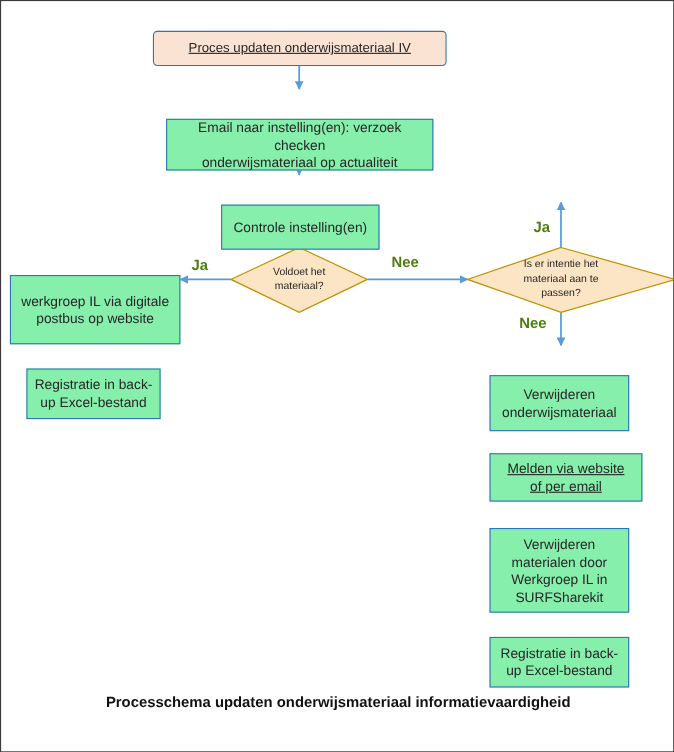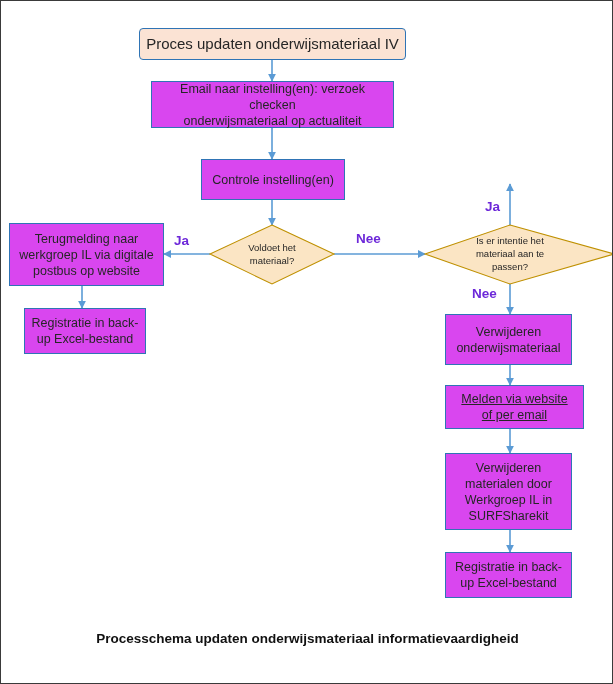--- a/index.html
+++ b/index.html
@@ -31,29 +31,31 @@
     position: absolute;
     display: flex;
     align-items: center;
     justify-content: center;
     text-align: center;
     color: #262626;
     line-height: 1.28;
     padding: 2px 6px;
   }
   .proc {
-    background: #d946ef;
+    background: #86efac;
     border: 1.3px solid #2f74b5;
     font-size: 12.5px;
+    margin-top: 27px;
   }
   .terminator-start {
     background: #fbe3d4;
     border: 1.3px solid #2f74b5;
     border-radius: 4px;
-    font-size: 15px;
+    font-size: 12px;
+    text-decoration: underline;
   }
   .terminator-alt {
     background: #d5e3f0;
     border: 1.3px solid #2f74b5;
     border-radius: 11px;
     font-size: 12.5px;
   }
   .decision {
     font-size: 9.5px;
     color: #262626;
@@ -64,21 +66,21 @@
   }
   .decision .dtext {
     position: relative;
     z-index: 4;
     padding: 0 4px;
   }
   .edge-label {
     position: absolute;
     font-size: 13.5px;
     font-weight: bold;
-    color: #6d28d9;
+    color: #4d7c0f;
     white-space: nowrap;
     z-index: 5;
   }
   #caption {
     position: absolute;
     left: 0;
     width: 613px;
     text-align: center;
     font-size: 13.5px;
     font-weight: bold;
@@ -146,21 +148,20 @@
 
     <div class="node decision" style="left:215px; top:224px; width:112px; height:59px;">
       <div class="dtext">
         <div>Voldoet het</div>
         <div>materiaal?</div>
       </div>
     </div>
 
     <div class="node proc" style="left:8px; top:222px; width:155px; height:63px;">
       <div>
-        <div>Terugmelding naar</div>
         <div>werkgroep IL via digitale</div>
         <div>postbus op website</div>
       </div>
     </div>
 
     <div class="node proc" style="left:23px; top:307px; width:122px; height:46px;">
       <div>
         <div>Registratie in back-</div>
         <div>up Excel-bestand</div>
       </div>

